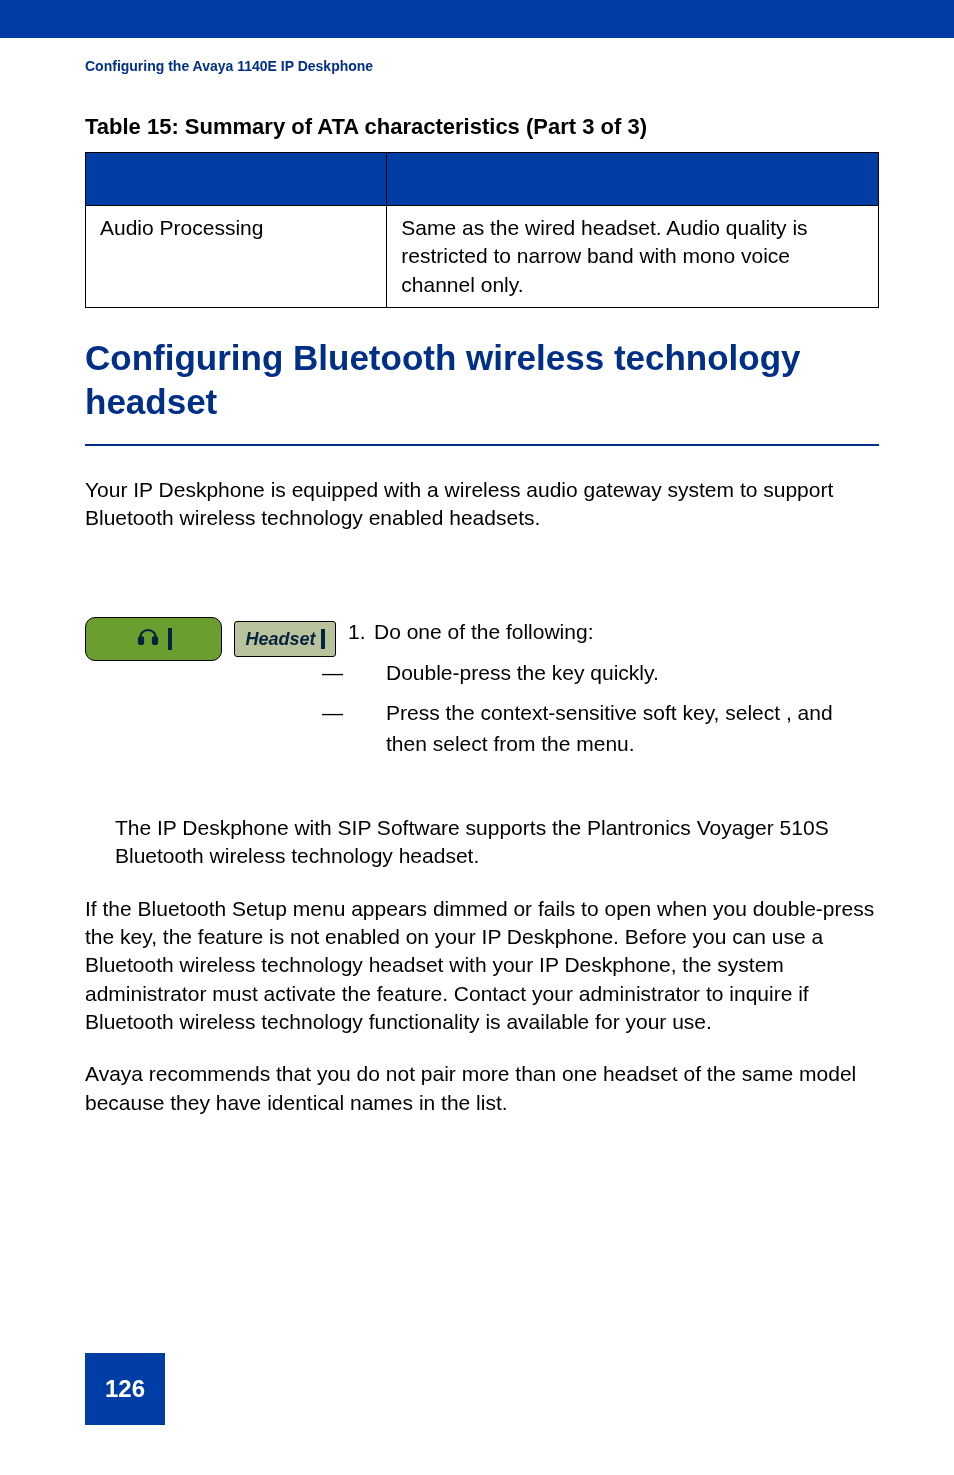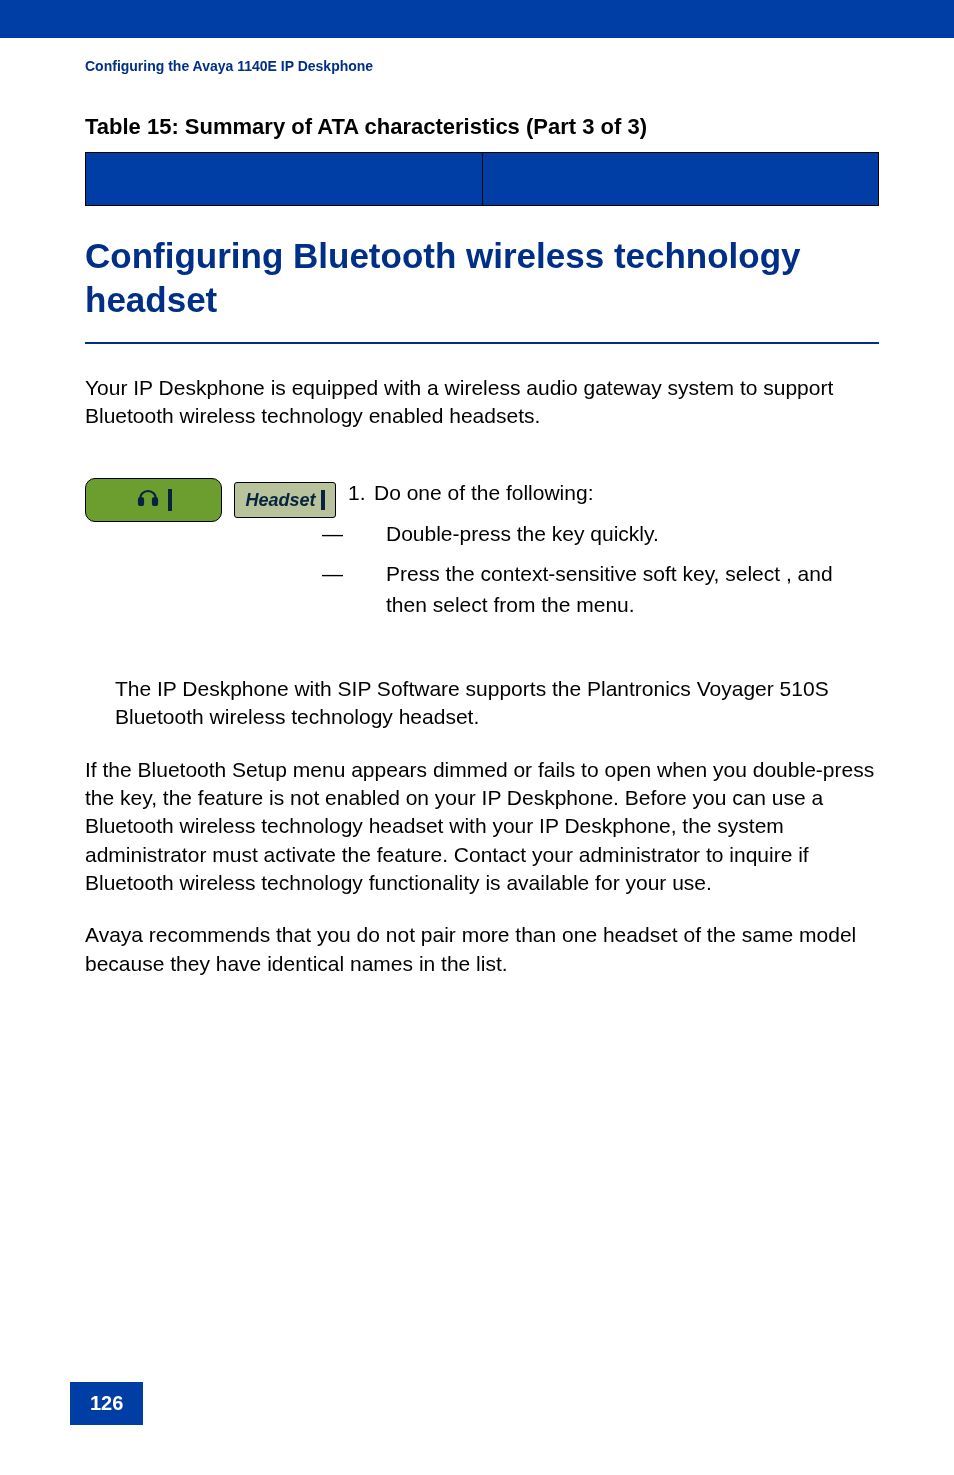--- a/index.html
+++ b/index.html
@@ -62,21 +62,21 @@
     border-bottom: 2px solid #002f87;
   }
   p.body {
     font-size: 21px;
     line-height: 1.35;
     margin-top: 30px;
   }
   .step-block {
     display: flex;
     align-items: flex-start;
-    margin-top: 48px;
+    margin-top: 85px;
     gap: 12px;
   }
   .headset-key {
     border: 1.5px solid #000;
     border-radius: 10px;
     background: #6b9e2e;
     width: 135px;
     height: 42px;
     display: flex;
     align-items: center;
@@ -142,44 +142,48 @@
     margin-left: 30px;
   }
   p.body3 {
     font-size: 21px;
     line-height: 1.35;
     margin-top: 24px;
   }
   .page-num-box {
     position: absolute;
     bottom: 50px;
-    left: 70px;
+    left: 85px;
     background: #003da5;
     color: #fff;
     font-weight: bold;
-    font-size: 20px;
-    padding: 10px 20px;
+    font-size: 24px;
+    padding: 22px 20px;
   }
 </style>
 </head>
 <body>
 
 <div class="top-bar"></div>
 
 <div class="content">
 
   <div class="running-head">Configuring the Avaya 1140E IP Deskphone</div>
 
   <div class="table-caption">Table 15: Summary of ATA characteristics (Part 3 of 3)</div>
 
   <table class="summary">
     <tbody>
         <tr>
       <th></th>
       <th></th>
+    </tr>
+    <tr>
+      <td class="left">Audio Processing</td>
+      <td>Same as the wired headset. Audio quality is restricted to narrow band with mono voice channel only.</td>
     </tr>
   </tbody>
     </table>
 
   <h2 class="section">Configuring Bluetooth wireless technology headset</h2>
 
   <p class="body">Your IP Deskphone is equipped with a wireless audio gateway system to support Bluetooth wireless technology enabled headsets.</p>
 
   <div class="step-block">
     <div class="headset-key">

